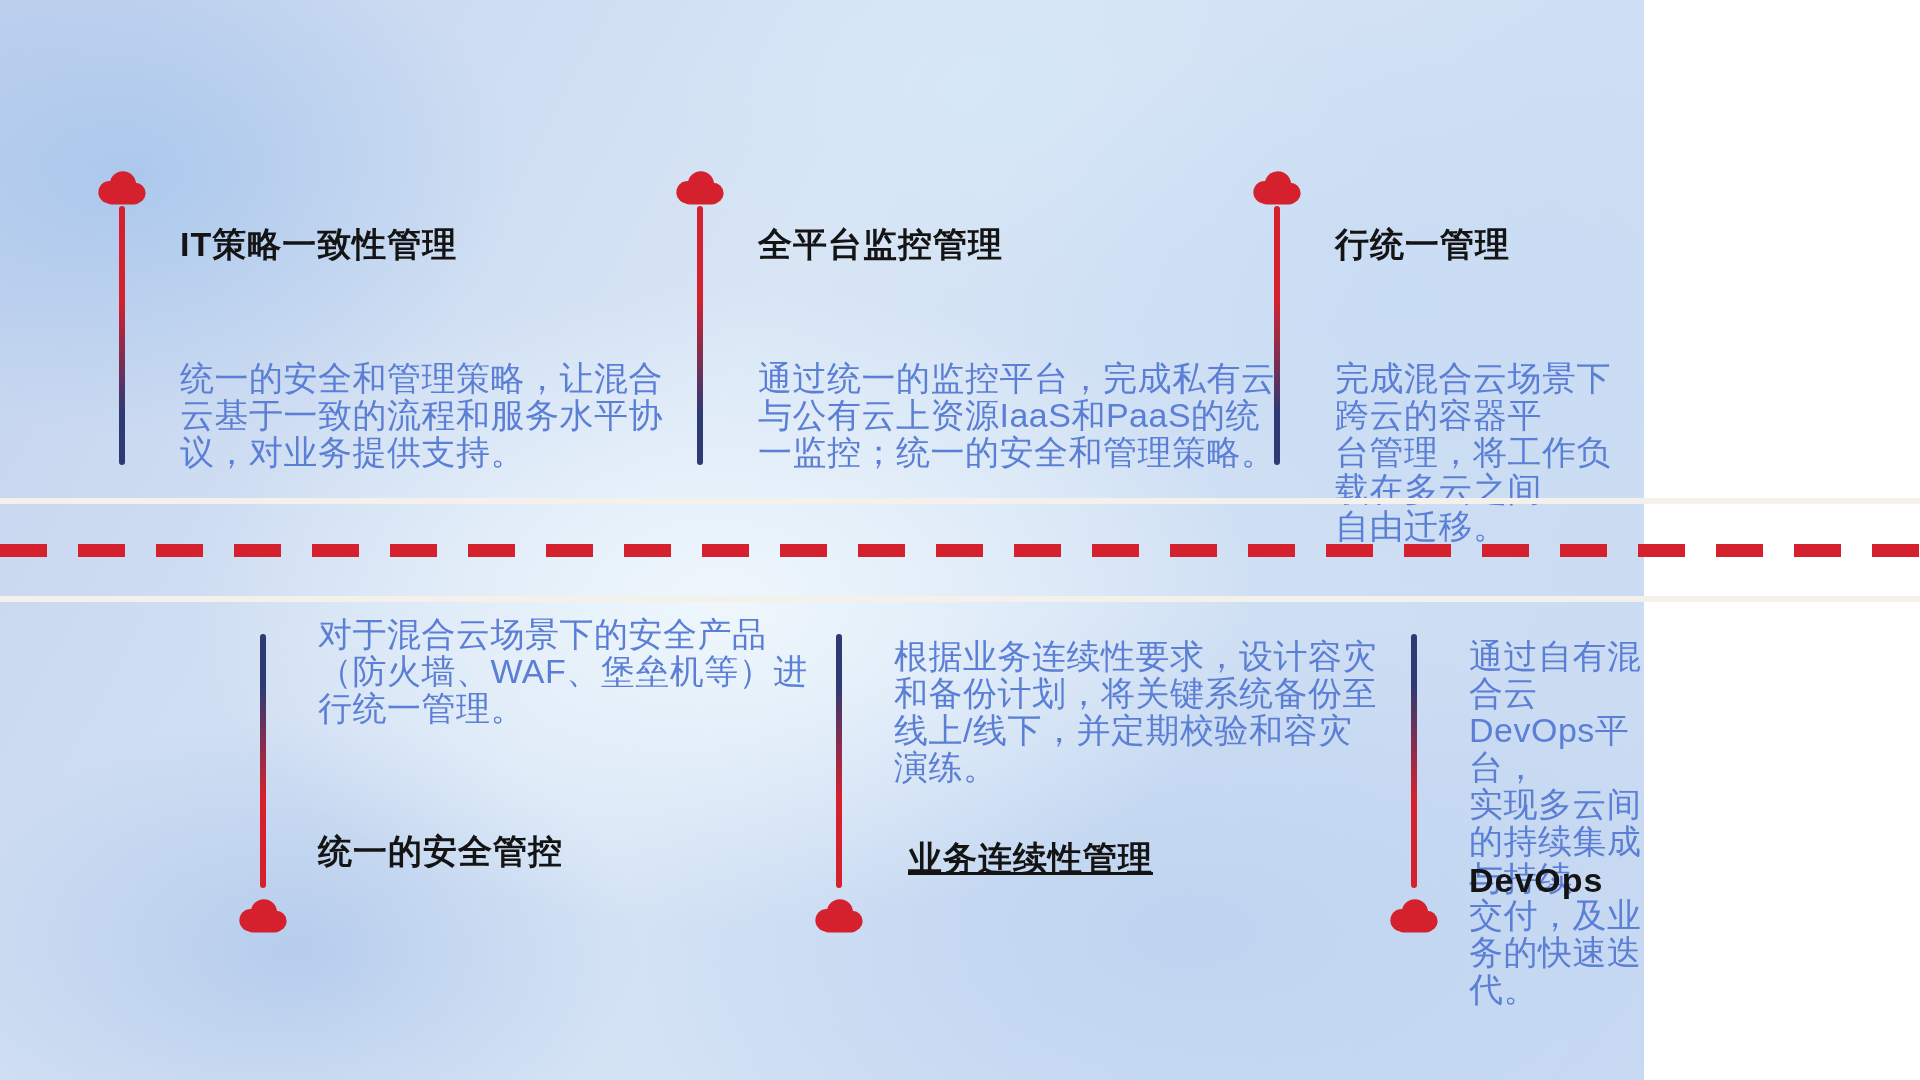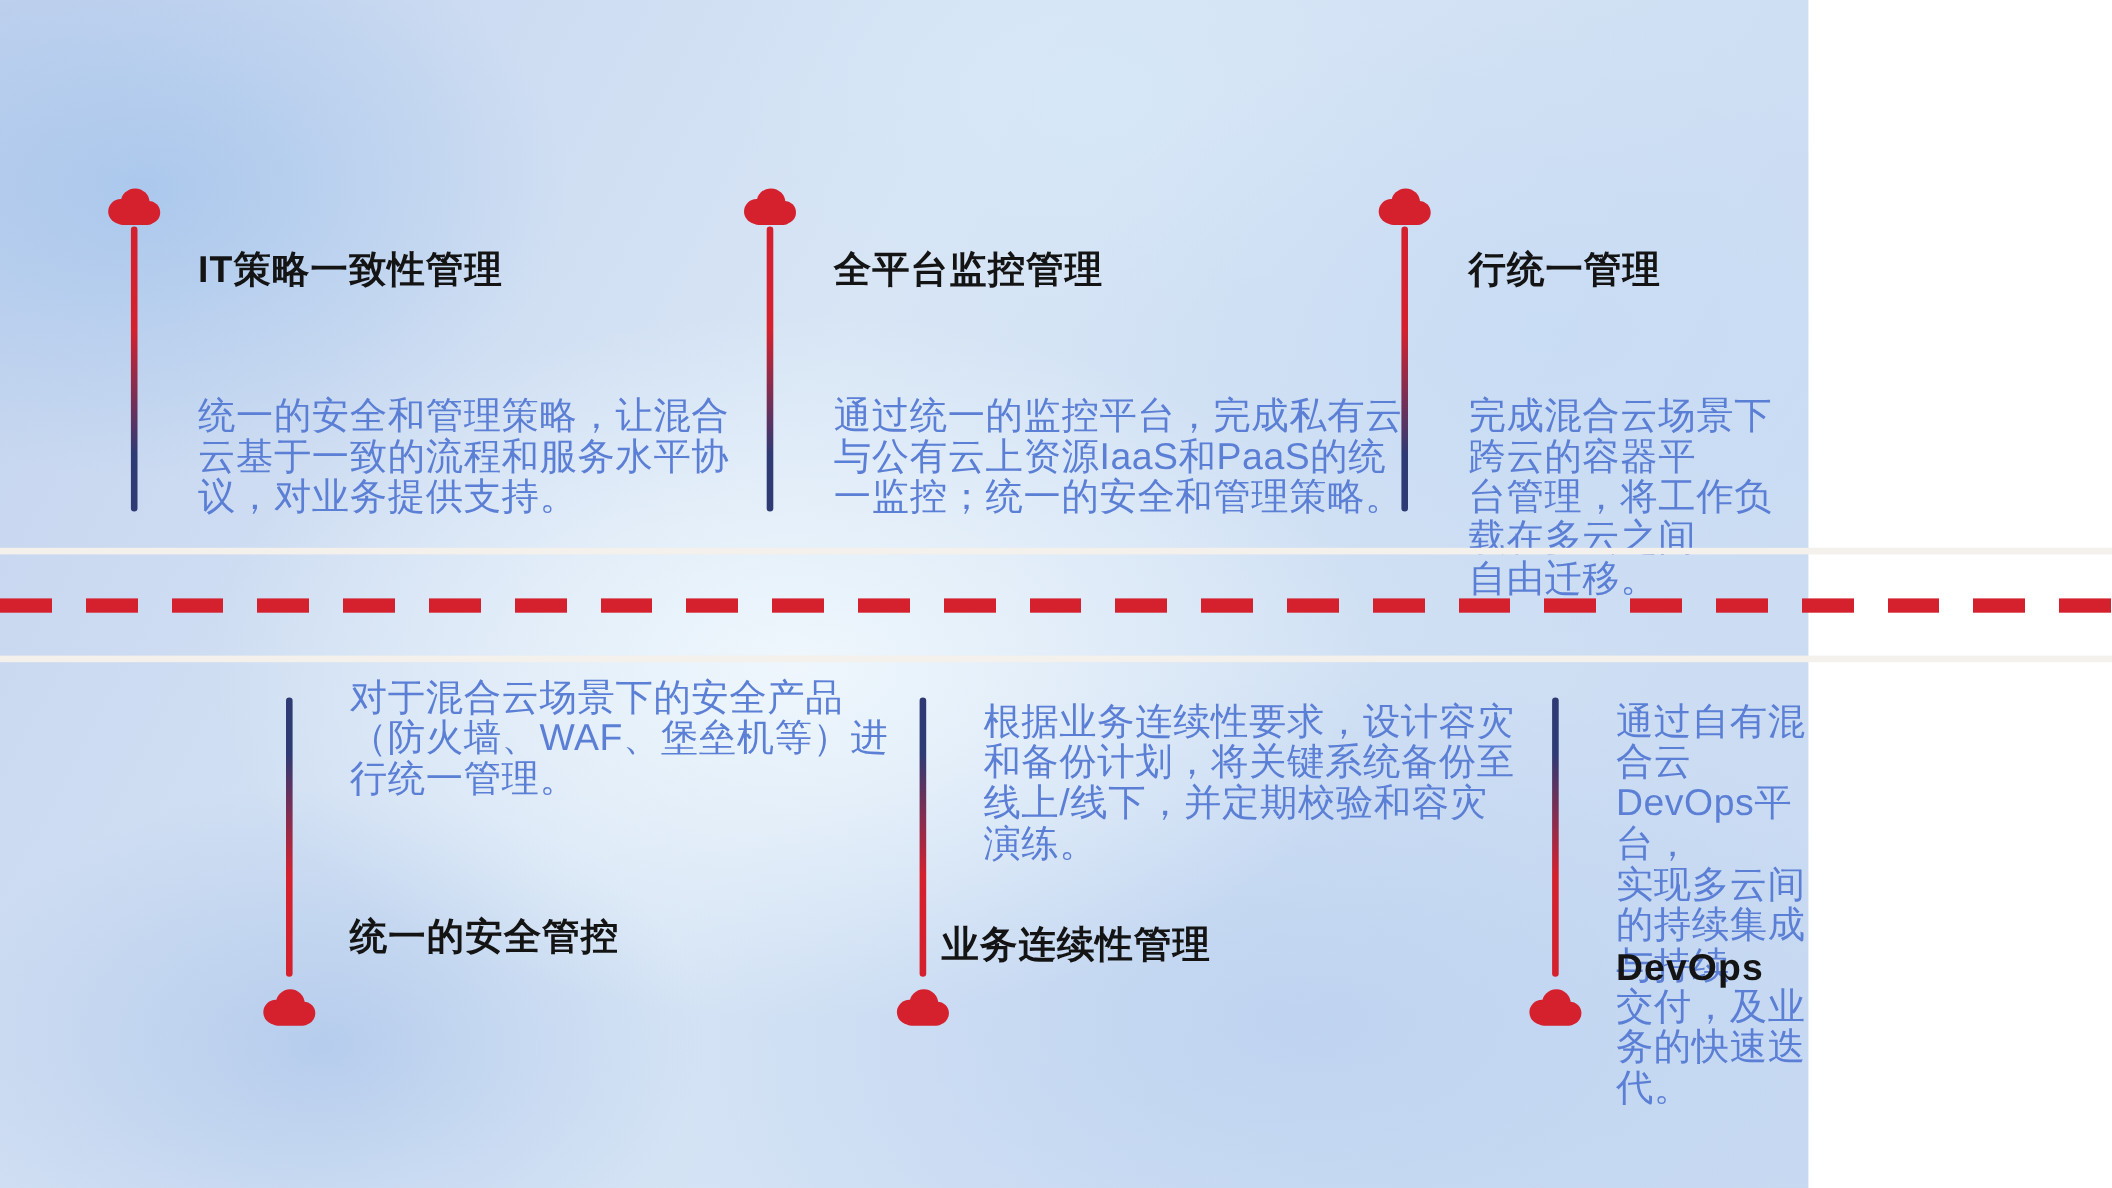--- a/index.html
+++ b/index.html
@@ -52,21 +52,21 @@
   .t1 .cloud{left:94px;top:168px;}   .t1 .stem{left:119px;top:206px;}
   .t1 .title{left:180px;top:222px;}  .t1 .desc{left:180px;top:360px;}
   .t2 .cloud{left:672px;top:168px;}  .t2 .stem{left:697px;top:206px;}
   .t2 .title{left:758px;top:222px;}  .t2 .desc{left:758px;top:360px;}
   .t3 .cloud{left:1249px;top:168px;} .t3 .stem{left:1274px;top:206px;}
   .t3 .title{left:1335px;top:222px;} .t3 .desc{left:1335px;top:360px;}
   
   .b1 .stem{left:260px;top:634px;}   .b1 .cloud{left:235px;top:896px;}
   .b1 .desc{left:318px;top:616px;}   .b1 .title{left:318px;top:829px;}
   .b2 .stem{left:836px;top:634px;}   .b2 .cloud{left:811px;top:896px;}
-  .b2 .desc{left:894px;top:638px;}   .b2 .title{left:856px;top:836px;}
+  .b2 .desc{left:894px;top:638px;}   .b2 .title{left:908px;top:836px;text-decoration:underline;}
   .b3 .stem{left:1411px;top:634px;}  .b3 .cloud{left:1386px;top:896px;}
   .b3 .desc{left:1469px;top:638px;}  .b3 .title{left:1469px;top:832px;margin-top:29px;}
 </style>
 </head>
 <body>
 
 <div class="canvas">
 
   <div class="item t1">
     <div class="cloud">

